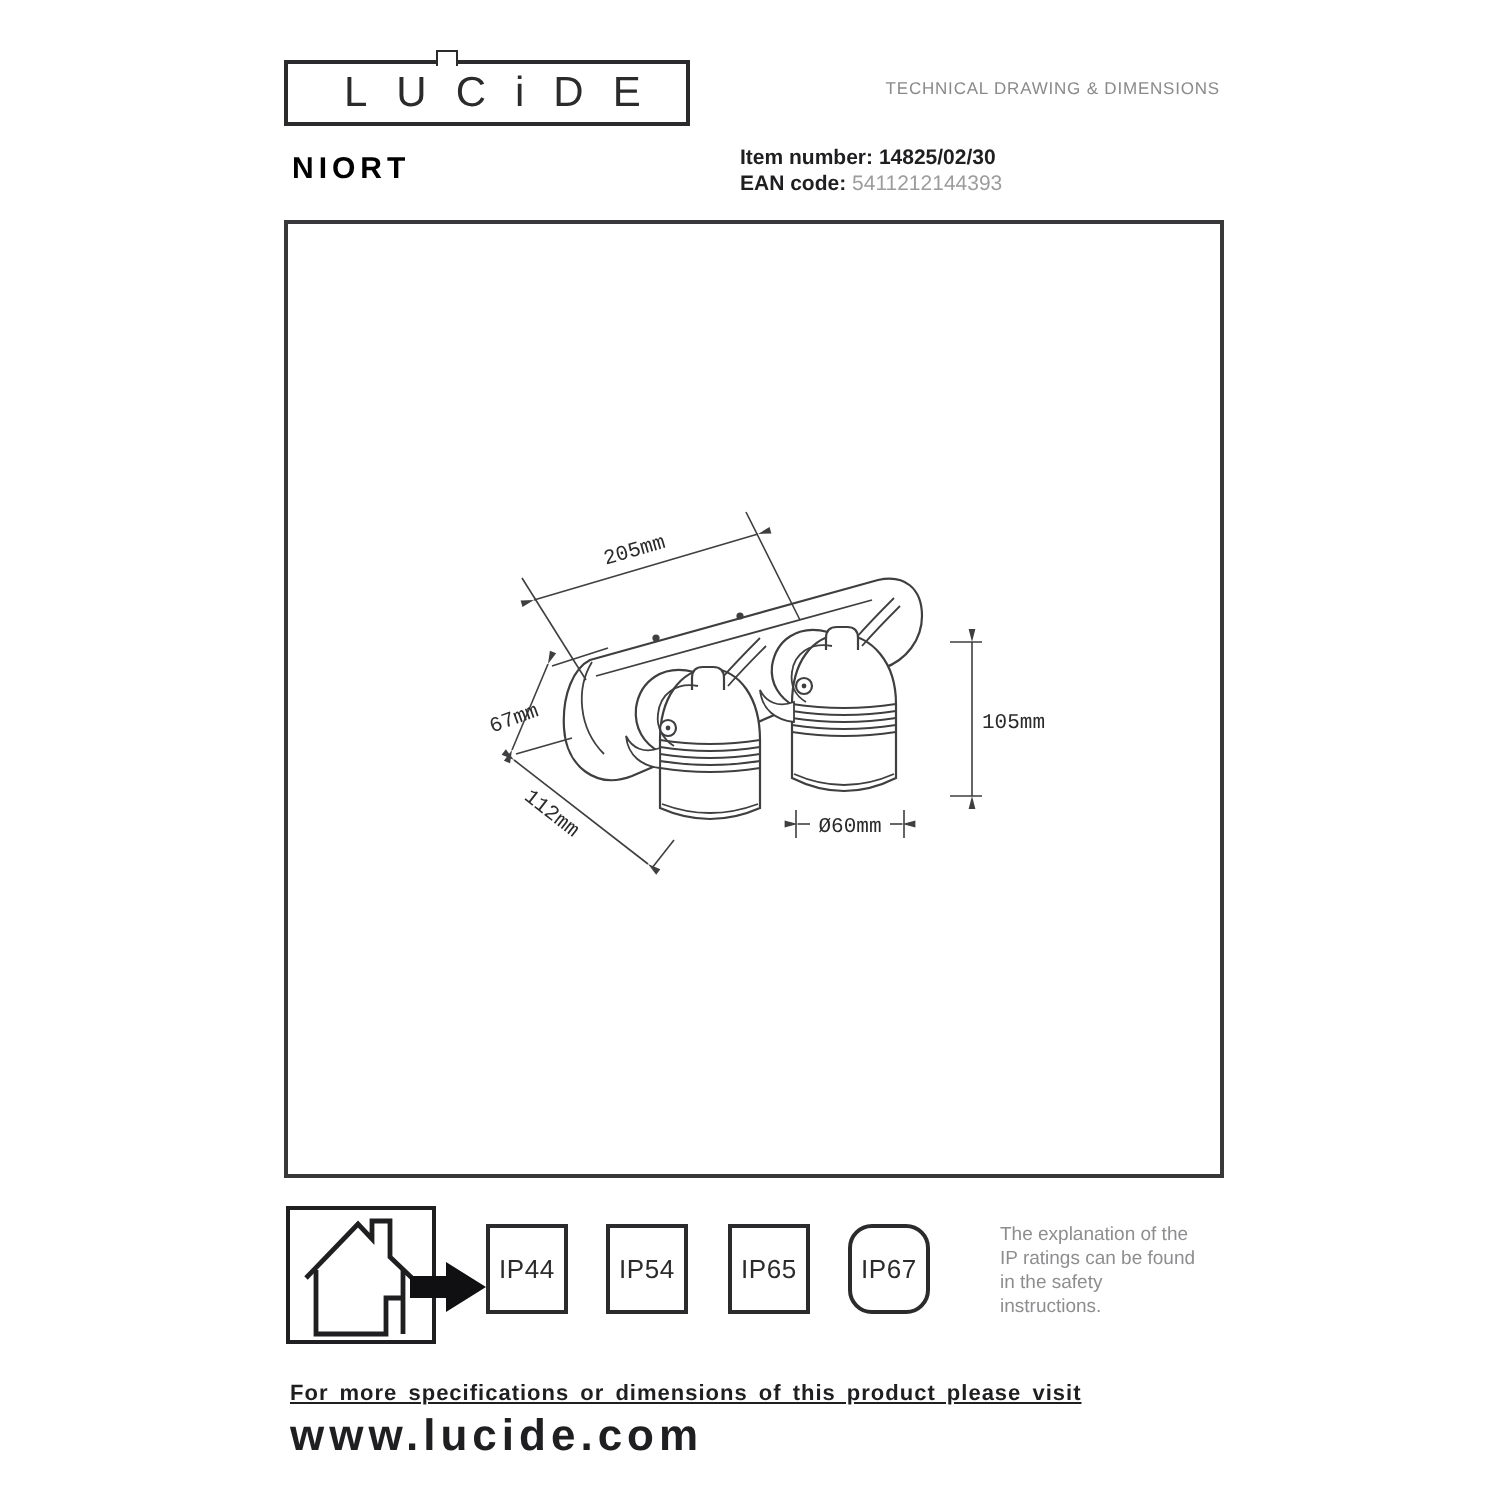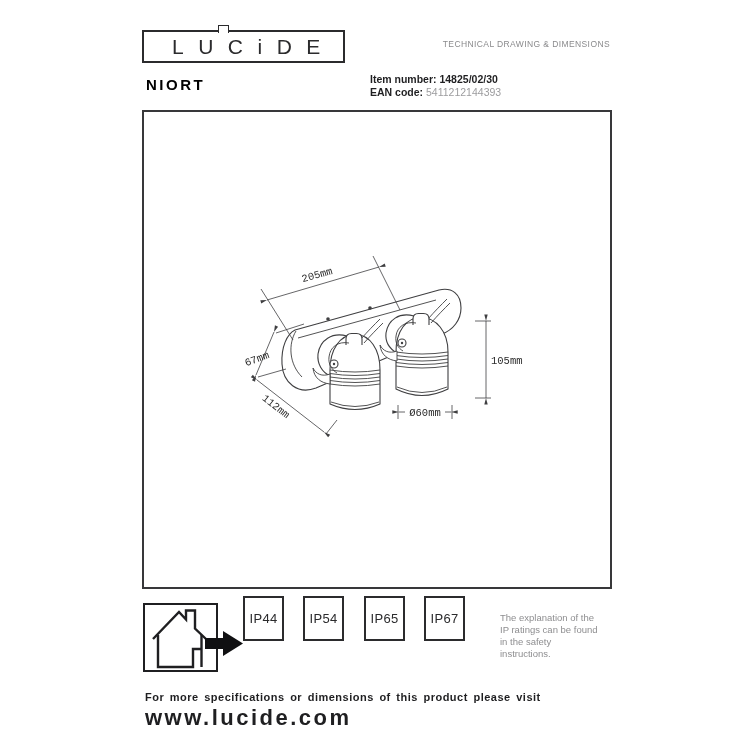--- a/index.html
+++ b/index.html
@@ -14,26 +14,26 @@
   .product-name{left:146px;top:76px;font-size:15px;font-weight:700;letter-spacing:2.5px;color:#000000;}
   .item-block{left:370px;top:73px;font-size:10.5px;line-height:13px;}
   .item-bold{font-weight:700;color:#1f1f21;}
   .ean-value{color:#9c9c9e;font-weight:400;}
 
   
   .drawing-box{left:142px;top:110px;width:470px;height:479px;border:2px solid #38383a;background:#ffffff;}
 
   
   .house-box{left:143px;top:603px;width:75px;height:69px;border:2px solid #1f1f21;background:#fff;}
-  .ip-box{top:596px;width:41px;height:45px;border:2px solid #2b2b2d;display:flex;align-items:center;justify-content:center;font-size:13px;letter-spacing:0.3px;color:#2b2b2d;}
+  .ip-box{top:612px;width:41px;height:45px;border:2px solid #2b2b2d;display:flex;align-items:center;justify-content:center;font-size:13px;letter-spacing:0.3px;color:#2b2b2d;}
   .ip-note{left:500px;top:612px;font-size:9.5px;line-height:12px;color:#8e8e90;}
   .ip-note span{display:block;}
 
   
-  .footer-line{left:145px;top:691px;font-size:11px;font-weight:700;letter-spacing:0.5px;word-spacing:2px;color:#1f1f21;}
+  .footer-line{left:145px;top:691px;font-size:11px;font-weight:700;letter-spacing:0.5px;word-spacing:2px;color:#1f1f21;text-decoration:underline;}
   .footer-url{left:145px;top:705px;font-size:22px;font-weight:700;letter-spacing:2.5px;color:#1f1f21;}
 
   svg text{font-family:"Liberation Mono",monospace;font-size:10.5px;fill:#2b2b2b;}
 </style>
 </head>
 <body>
 
 <div class="abs logo-box">
   <span class="logo-text">LUCiDE</span>
 </div>
@@ -151,21 +151,21 @@
     </g>
   </svg>
 </div>
 <svg class="abs" style="left:204px;top:630px;" width="42" height="27" viewBox="0 0 42 27">
   <polygon points="1,8 19,8 19,1 39,13.5 19,26 19,19 1,19" fill="#101012"></polygon>
 </svg>
 
 <div class="abs ip-box" style="left:243px;">IP44</div>
 <div class="abs ip-box" style="left:303px;">IP54</div>
 <div class="abs ip-box" style="left:364px;">IP65</div>
-<div class="abs ip-box" style="left:424px;">IP67</div>
+<div class="abs ip-box" style="left:424px;border-radius:12px;">IP67</div>
 
 <div class="abs ip-note">
   <span>The explanation of the</span>
   <span>IP ratings can be found</span>
   <span>in the safety</span>
   <span>instructions.</span>
 </div>
 
 <div class="abs footer-line">For more specifications or dimensions of this product please visit</div>
 <div class="abs footer-url">www.lucide.com</div>

